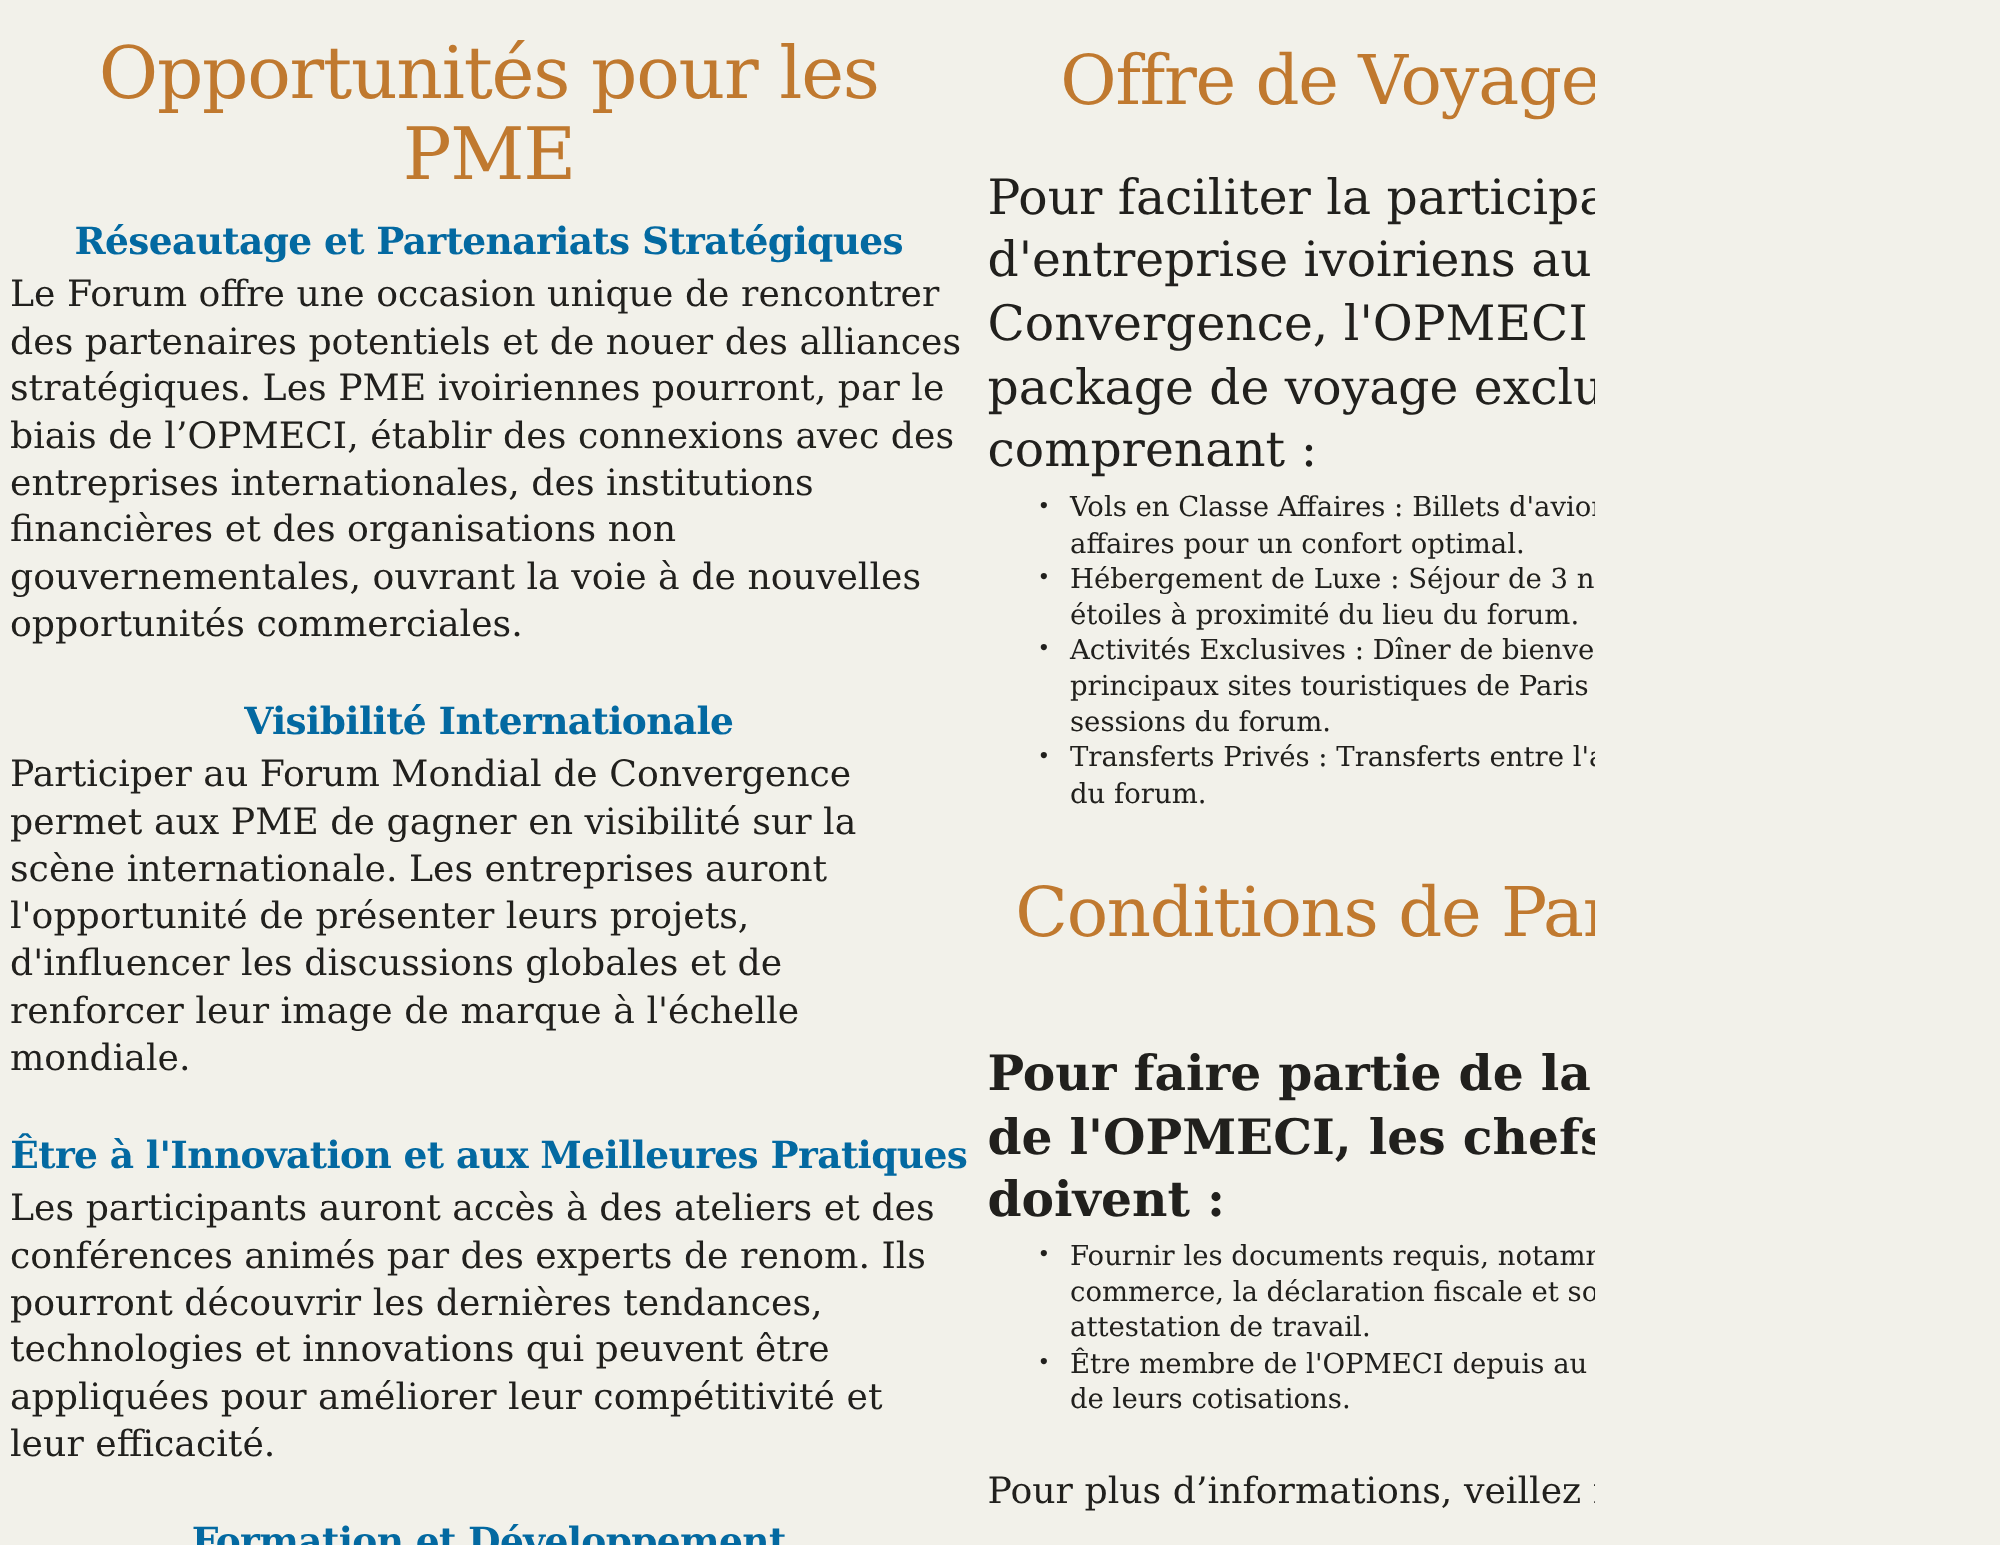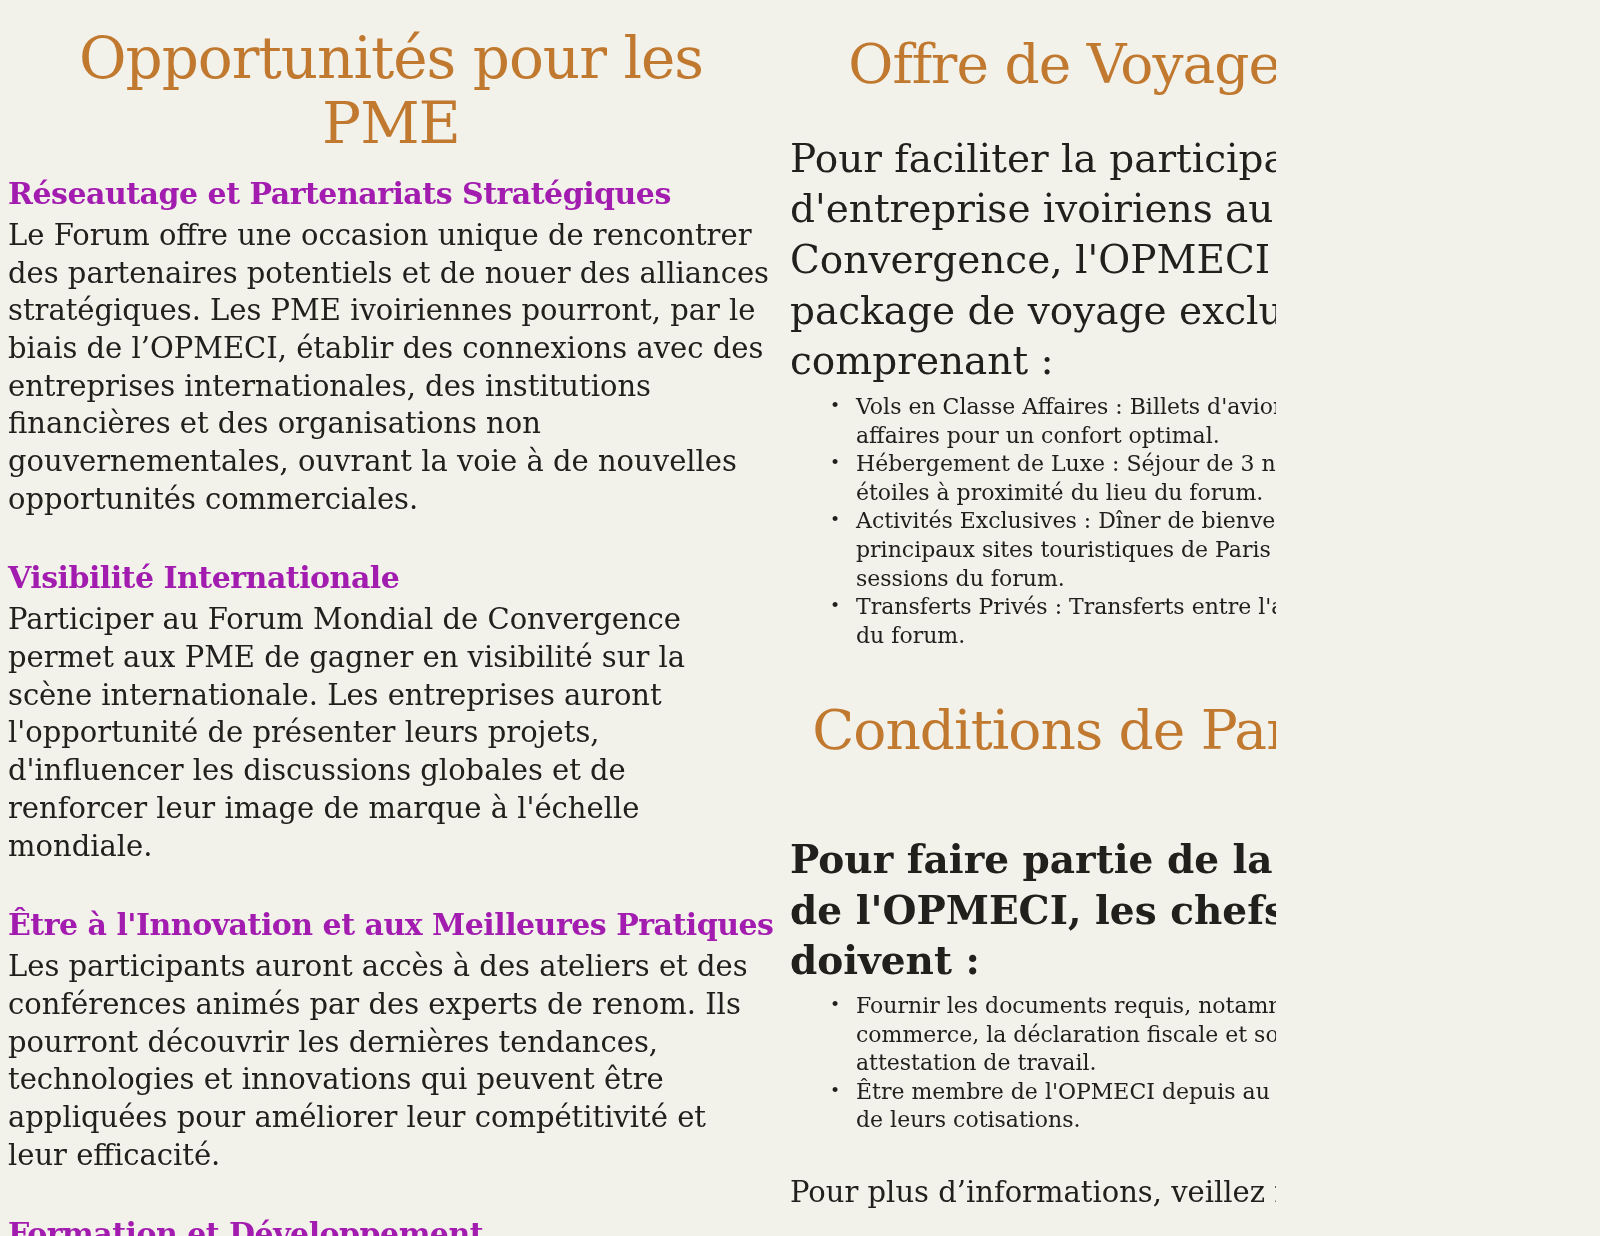--- a/index.html
+++ b/index.html
@@ -29,23 +29,24 @@
     letter-spacing:-1px;
   }
   .col-left h1.display{font-size:58px;margin-bottom:20px;}
   .col-right h1.display{font-size:55px;margin-bottom:38px;}
   h1.conditions-title{margin-top:50px;margin-bottom:0;}
 
   h2.sec-heading{
     margin:0 0 5px 0;
     font-size:30px;
     font-weight:700;
-    color:#a21caf;
+    color:#0369a1;
     line-height:1.2;
     letter-spacing:-0.5px;
+    text-align:center;
   }
   p.body-text{
     margin:0 4px 42px 0;
     font-size:29px;
     line-height:1.3;
   }
   .col-right p.intro{
     margin:0;
     font-size:39px;
     line-height:1.3;

